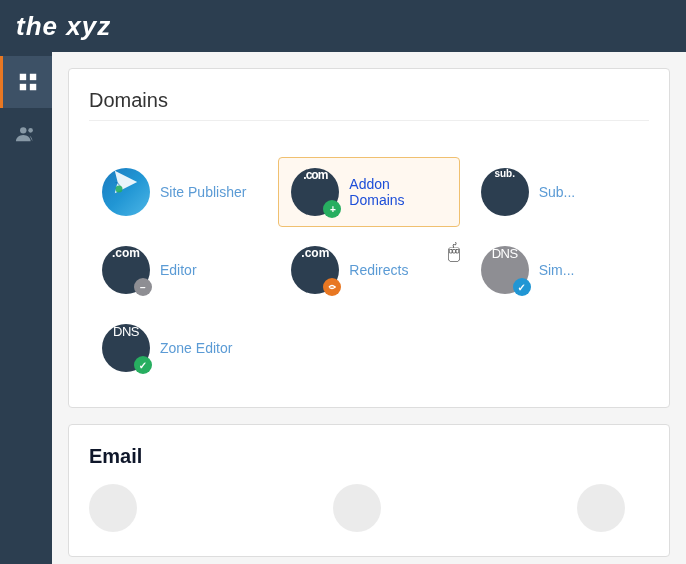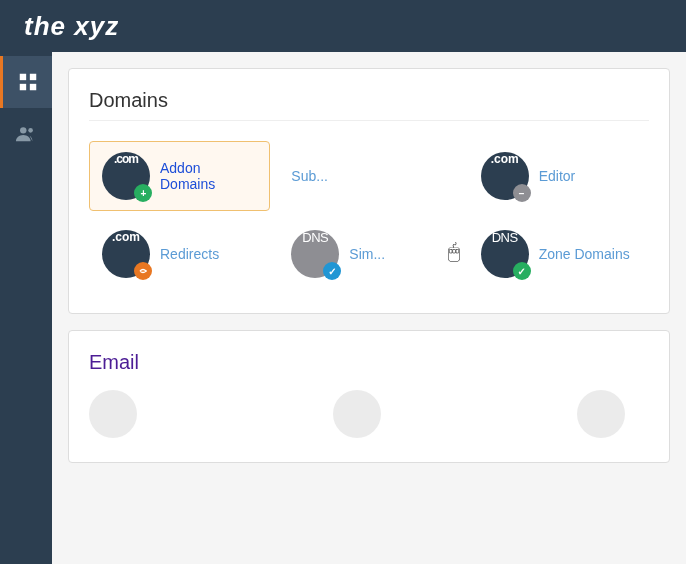--- a/index.html
+++ b/index.html
@@ -21,21 +21,20 @@
       align-items: center;
       padding: 0 16px;
       flex-shrink: 0;
     }
     .logo-text {
       color: white;
       font-size: 26px;
       font-weight: bold;
       font-style: italic;
       letter-spacing: 1px;
-      margin-left: 8px;
     }
 
     
     .main-layout {
       display: flex;
       flex: 1;
       overflow: hidden;
     }
 
     
@@ -81,21 +80,21 @@
       background: white;
       border: 1px solid #ddd;
       border-radius: 4px;
       padding: 20px 20px 24px 20px;
       margin-bottom: 16px;
     }
     .section-title {
       font-size: 20px;
       font-weight: 300;
       color: #333;
-      margin-bottom: 20px;
+      margin-bottom: 36px;
       border-bottom: 1px solid #eee;
       padding-bottom: 8px;
     }
 
     
     .icon-grid {
       display: grid;
       grid-template-columns: repeat(3, 1fr);
       gap: 8px;
     }
@@ -203,22 +202,22 @@
 
     
     .paper-plane {
       width: 28px;
       height: 28px;
     }
 
     
     .email-section-title {
       font-size: 20px;
-      font-weight: 400;
-      color: #4c1d95;
+      font-weight: 700;
+      color: #0f172a;
       padding-bottom: 8px;
     }
 
     .com-text {
       font-size: 12px;
       font-weight: bold;
     }
     .dns-text {
       font-size: 13px;
       font-weight: 400;
@@ -253,30 +252,43 @@
     </div>
   </div>
 
   <div class="content">
 
     <div class="section-card">
       <div class="section-title">Domains</div>
 
       <div class="icon-grid">
 
+        <div class="icon-item">
+          <div class="icon-circle icon-site-publisher">
+            <svg class="paper-plane" viewBox="0 0 40 40">
+              <polygon points="4,4 36,20 4,36 8,20" fill="white" opacity="0.9"></polygon>
+              <polygon points="4,20 8,20 14,28" fill="rgba(0,100,180,0.5)"></polygon>
+              <circle cx="10" cy="30" r="5" fill="#27ae60" opacity="0.9"></circle>
+            </svg>
+          </div>
+          <span class="icon-label">Site Publisher</span>
+        </div>
 
         <div class="icon-item highlighted">
           <div class="icon-circle icon-addon-domains">
             <span class="com-text">.com</span>
             <span class="badge badge-green">+</span>
           </div>
           <span class="icon-label orange">Addon Domains</span>
         </div>
 
         <div class="icon-item">
+          <div class="icon-circle icon-subdomain">
+            <span style="font-size:10px;font-weight:bold;">sub.</span>
+          </div>
           <span class="icon-label">Sub...</span>
         </div>
 
         <div class="icon-item">
           <div class="icon-circle icon-aliases">
             <span class="com-text">.com</span>
             <span class="badge" style="background:#8e8e93;width:18px;height:18px;bottom:-2px;right:-2px;">−</span>
           </div>
           <span class="icon-label">Editor</span>
         </div>
@@ -300,21 +312,21 @@
             <span class="badge badge-blue-check">✓</span>
           </div>
           <span class="icon-label">Sim...</span>
         </div>
 
         <div class="icon-item">
           <div class="icon-circle icon-zone-editor">
             <span class="dns-text">DNS</span>
             <span class="badge badge-blue-check" style="background:#27ae60;">✓</span>
           </div>
-          <span class="icon-label">Zone Domains</span>
+          <span class="icon-label">Zone Editor</span>
         </div>
 
       </div>
     </div>
 
     <div class="section-card">
       <div class="email-section-title">Email</div>
 
       <div style="display:flex;gap:16px;padding-top:8px;">
         <div style="width:48px;height:48px;border-radius:50%;background:#ccc;opacity:0.4;"></div>

